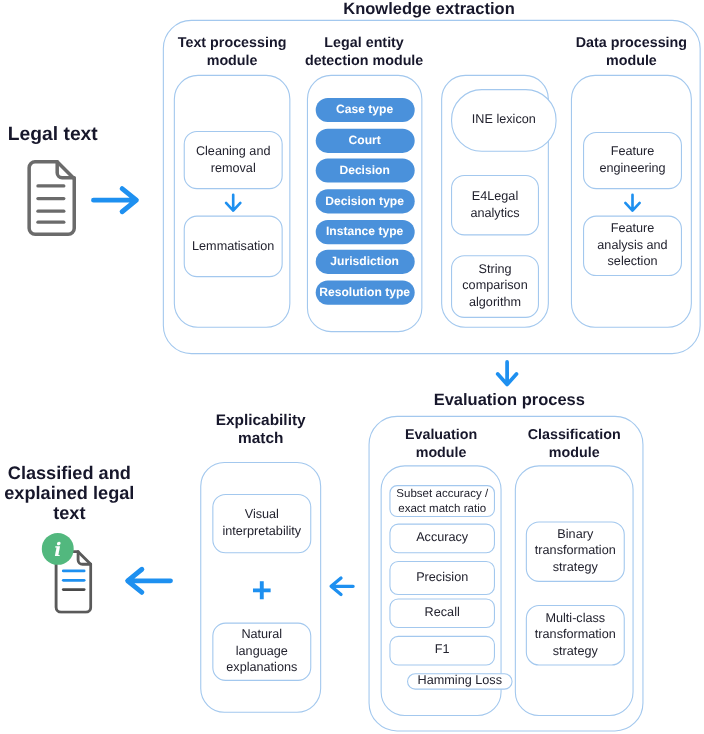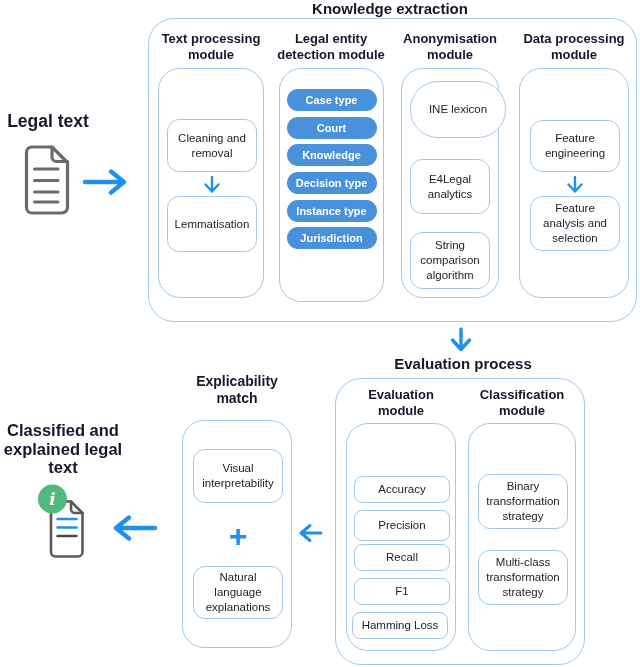--- a/index.html
+++ b/index.html
@@ -76,39 +76,39 @@
 <body>
 
 <div class="canvas">
 
   <div class="section-title" style="left:290px;top:0;width:200px;">Knowledge extraction</div>
 
   <div class="outer" style="left:148px;top:18px;width:489px;height:304px;">
 
     <div class="module-header" style="left:4px;top:12px;width:116px;">Text processing module</div>
     <div class="module-header" style="left:123px;top:12px;width:118px;">Legal entity detection module</div>
-    <div class="module-header" style="left:246px;top:12px;width:110px;">Anonymisation module</div>
     <div class="module-header" style="left:366px;top:12px;width:118px;">Data processing module</div>
 
     <div class="inner" style="left:9px;top:49px;width:106px;height:230px;">
       <div class="box" style="left:8px;top:50px;width:90px;height:53px;">Cleaning and removal</div>
       <svg class="arrow abs" style="left:43px;top:106px;" width="20" height="20" viewBox="0 0 20 20">
         <path d="M10 2 V15 M3.5 9.5 L10 16.5 L16.5 9.5" stroke-width="2.4"></path>
       </svg>
       <div class="box" style="left:8px;top:127px;width:90px;height:56px;">Lemmatisation</div>
     </div>
 
     <div class="inner" style="left:130px;top:49px;width:105px;height:234px;">
       <div class="pill-stack">
         <div class="pill">Case type</div>
         <div class="pill">Court</div>
-        <div class="pill">Knowledge</div>
+        <div class="pill">Decision</div>
         <div class="pill">Decision type</div>
         <div class="pill">Instance type</div>
         <div class="pill">Jurisdiction</div>
+        <div class="pill">Resolution type</div>
       </div>
     </div>
 
     <div class="inner" style="left:252px;top:49px;width:98px;height:230px;">
       <div class="box" style="left:8px;top:12px;width:96px;height:57px;border-radius:28px;">INE lexicon</div>
       <div class="box" style="left:8px;top:90px;width:80px;height:55px;">E4Legal analytics</div>
       <div class="box" style="left:8px;top:163px;width:80px;height:57px;">String comparison algorithm</div>
     </div>
 
     <div class="inner" style="left:370px;top:49px;width:110px;height:230px;">
@@ -140,25 +140,26 @@
   </svg>
 
   <div class="section-title" style="left:363px;top:355px;width:200px;">Evaluation process</div>
 
   <div class="outer" style="left:335px;top:378px;width:250px;height:287px;">
 
     <div class="module-header" style="left:8px;top:8px;width:114px;">Evaluation module</div>
     <div class="module-header" style="left:129px;top:8px;width:114px;">Classification module</div>
 
     <div class="inner" style="left:10px;top:44px;width:110px;height:228px;">
+      <div class="box metric-sm" style="left:7px;top:17px;width:96px;height:29px;">Subset accuracy / exact match ratio</div>
       <div class="box metric" style="left:7px;top:52px;width:96px;height:27px;">Accuracy</div>
       <div class="box metric" style="left:7px;top:86px;width:96px;height:31px;">Precision</div>
       <div class="box metric" style="left:7px;top:120px;width:96px;height:27px;">Recall</div>
       <div class="box metric" style="left:7px;top:154px;width:96px;height:27px;">F1</div>
-      <div class="box metric" style="left:5px;top:188px;width:96px;height:27px;">Hamming Loss</div>
+      <div class="box metric" style="left:23px;top:188px;width:96px;height:15px;">Hamming Loss</div>
     </div>
 
     <div class="inner" style="left:132px;top:44px;width:108px;height:228px;">
       <div class="box" style="left:9px;top:50px;width:90px;height:55px;">Binary transformation strategy</div>
       <div class="box" style="left:9px;top:126px;width:90px;height:55px;">Multi-class transformation strategy</div>
     </div>
   </div>
 
   <div class="module-header header-lg" style="left:182px;top:373px;width:110px;">Explicability match</div>
 

